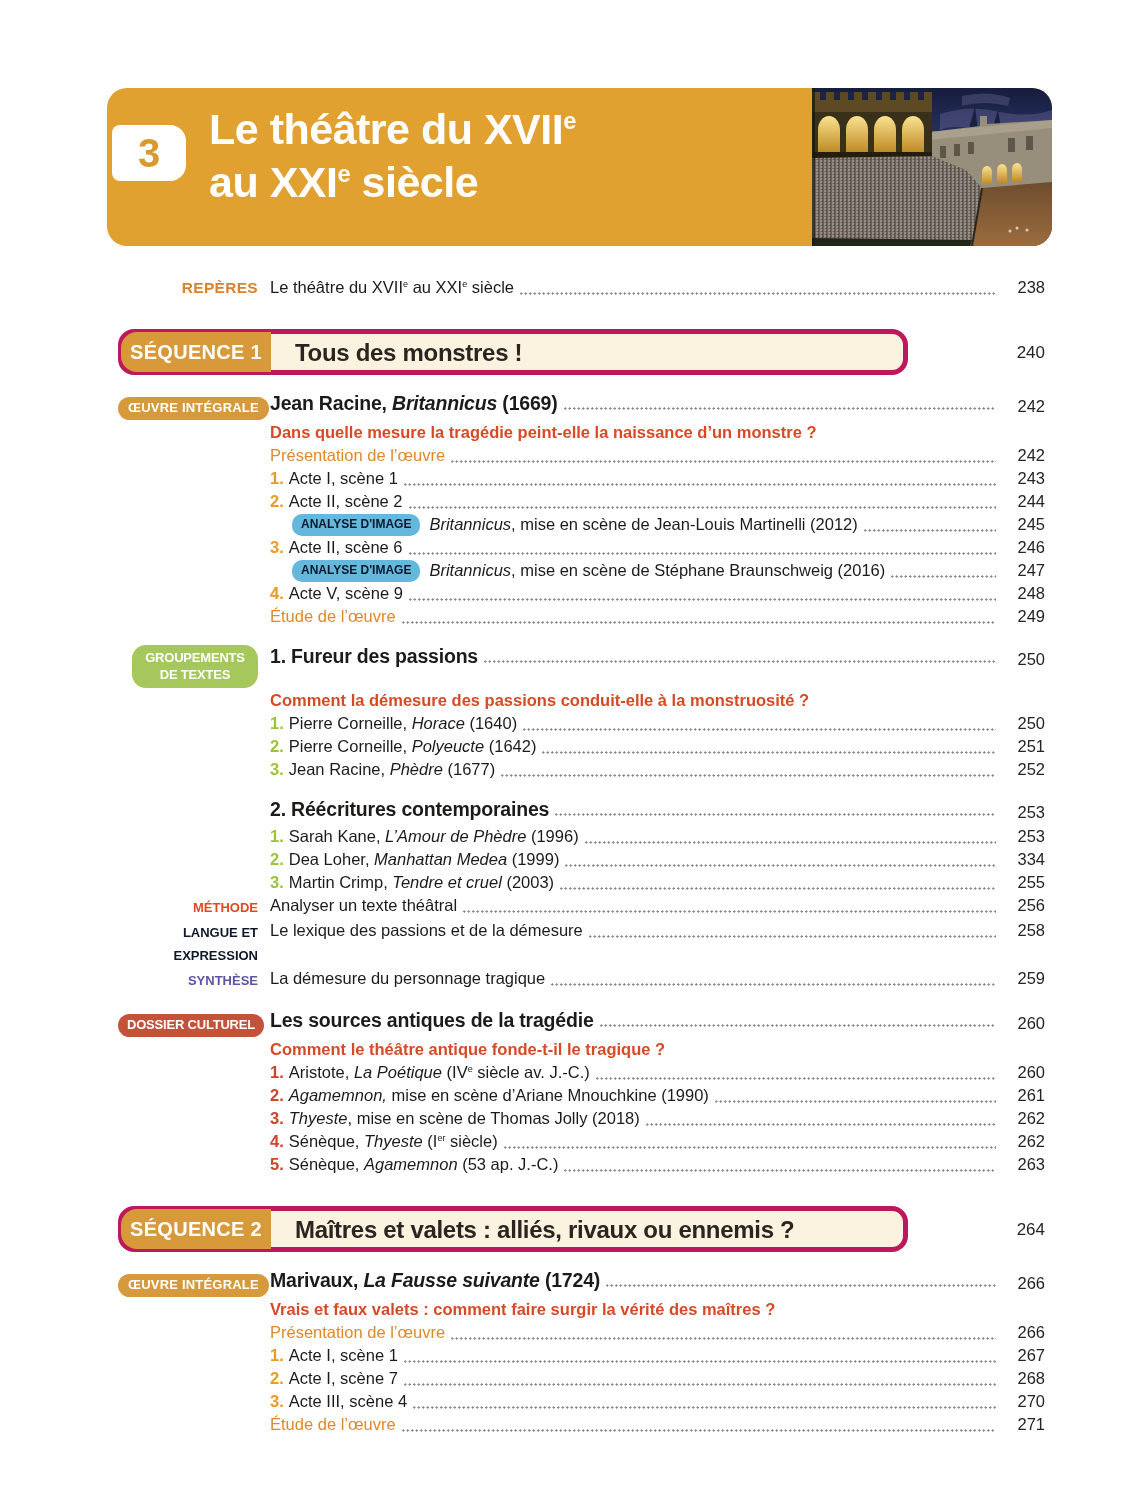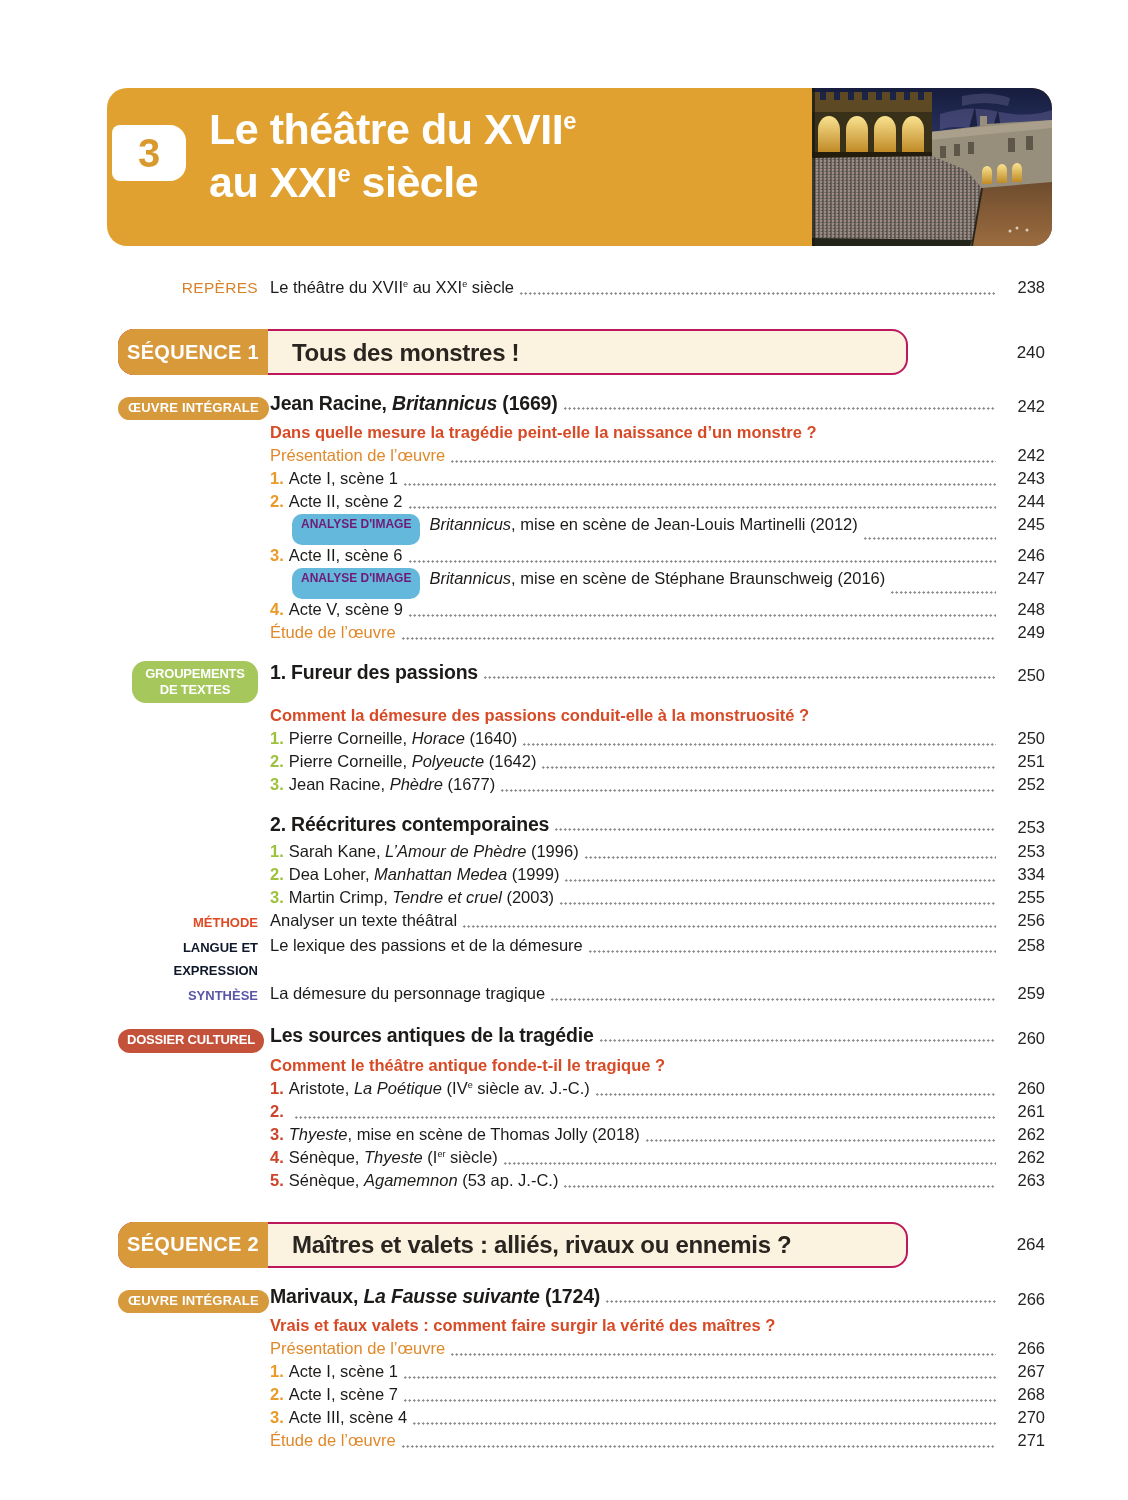--- a/index.html
+++ b/index.html
@@ -39,43 +39,43 @@
   .row.q{color:#D74A26;font-weight:bold;line-height:24px;}
   .row.indent .ecol{margin-left:22px;}
   .num{margin-right:5px;font-weight:bold;flex:none;}
   .n-orange{color:#E99A27;} .n-green{color:#9CC23C;} .n-red{color:#CC4429;}
   .accent-orange .etext{color:#E0892A;}
 
   
   .seqrow{margin-top:30px;margin-bottom:12px;align-items:center;}
   .seqrow.bg{gap:36px;}
   .seq-pill{position:relative;width:790px;height:46px;background:#FBF2DF;
-            border:2px solid #be185d;border-radius:16px;box-sizing:border-box;
+            border:5px solid #be185d;border-radius:16px;box-sizing:border-box;
             display:flex;align-items:center;flex:none;}
   .seq-badge{position:absolute;left:-2px;top:-2px;bottom:-2px;width:150px;background:#D8993B;
              border-radius:16px 0 0 16px;color:#fff;font-weight:bold;font-size:20px;
              display:flex;align-items:center;justify-content:center;letter-spacing:.3px;}
   .seq-title{padding-left:172px;font-size:24px;font-weight:bold;color:#2A2520;
              letter-spacing:-0.3px;white-space:nowrap;}
   .spacer{flex:1;}
   .seqpage{font-size:17px;}
 
   
   .badge-orange{display:inline-block;background:#D6993C;color:#fff;font-size:13px;font-weight:bold;
     padding:4px 10px 5px;border-radius:12px;letter-spacing:.2px;white-space:nowrap;line-height:1.1;text-align:right;}
   .badge-green{display:inline-block;background:#A5C75B;color:#fff;font-size:13px;font-weight:bold;
     padding:5px 7px;border-radius:14px;line-height:1.25;max-width:112px;text-align:center;}
   .badge-red{display:inline-block;background:#C4523B;color:#fff;font-size:13px;font-weight:bold;
     padding:4px 9px 5px;border-radius:12px;white-space:nowrap;line-height:1.1;}
-  .label-reperes{color:#D9822B;font-weight:normal;font-size:15.5px;letter-spacing:.3px;}
+  .label-reperes{color:#D9822B;font-weight:bold;font-size:15.5px;letter-spacing:.3px;}
   .label-methode{color:#DF4A22;font-weight:bold;font-size:13px;display:inline-block;padding-top:2px;}
   .label-langue{color:#0f172a;font-weight:bold;font-size:13px;display:inline-block;padding-top:2px;}
   .label-synthese{color:#5B55A6;font-weight:bold;font-size:13px;display:inline-block;padding-top:2px;}
-  .inline-badge{background:#63B8DB;color:#701a75;font-size:12px;font-weight:bold;
-    padding:2px 9px 12px;border-radius:10px;margin-right:9px;white-space:nowrap;
+  .inline-badge{background:#63B8DB;color:#0f172a;font-size:12px;font-weight:bold;
+    padding:2px 9px 3px;border-radius:10px;margin-right:9px;white-space:nowrap;
     position:relative;top:1px;flex:none;line-height:1.4;}
 </style>
 </head>
 <body>
 
 <div class="sheet">
 
   <div class="chapter-header">
     <div class="ch-tab">
       <span>3</span>
@@ -385,20 +385,21 @@
             <span class="num n-red">1.</span>
             <span class="etext"><span class="">Aristote, </span><span class="it">La Poétique</span><span class=""> (</span><span class="">IV</span><span class="sup">e</span><span class=""> siècle av. J.-C.)</span></span>
             <span class="leader"></span>
           </div>
           <div class="page">260</div>
         </div>
         <div class="row sub">
           <div class="lcol"></div>
           <div class="ecol">
             <span class="num n-red">2.</span>
+            <span class="etext"><span class="it">Agamemnon,</span><span class=""> mise en scène d’Ariane Mnouchkine (1990)</span></span>
             <span class="leader"></span>
           </div>
           <div class="page">261</div>
         </div>
         <div class="row sub">
           <div class="lcol"></div>
           <div class="ecol">
             <span class="num n-red">3.</span>
             <span class="etext"><span class="it">Thyeste</span><span class="">, mise en scène de Thomas Jolly (2018)</span></span>
             <span class="leader"></span>

